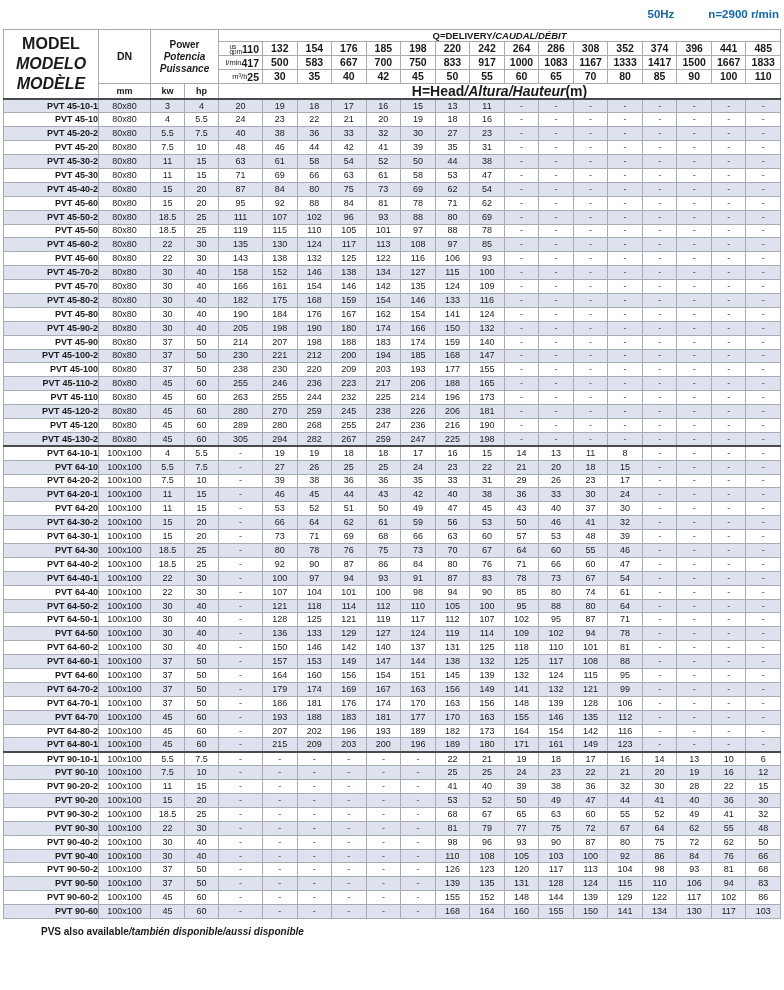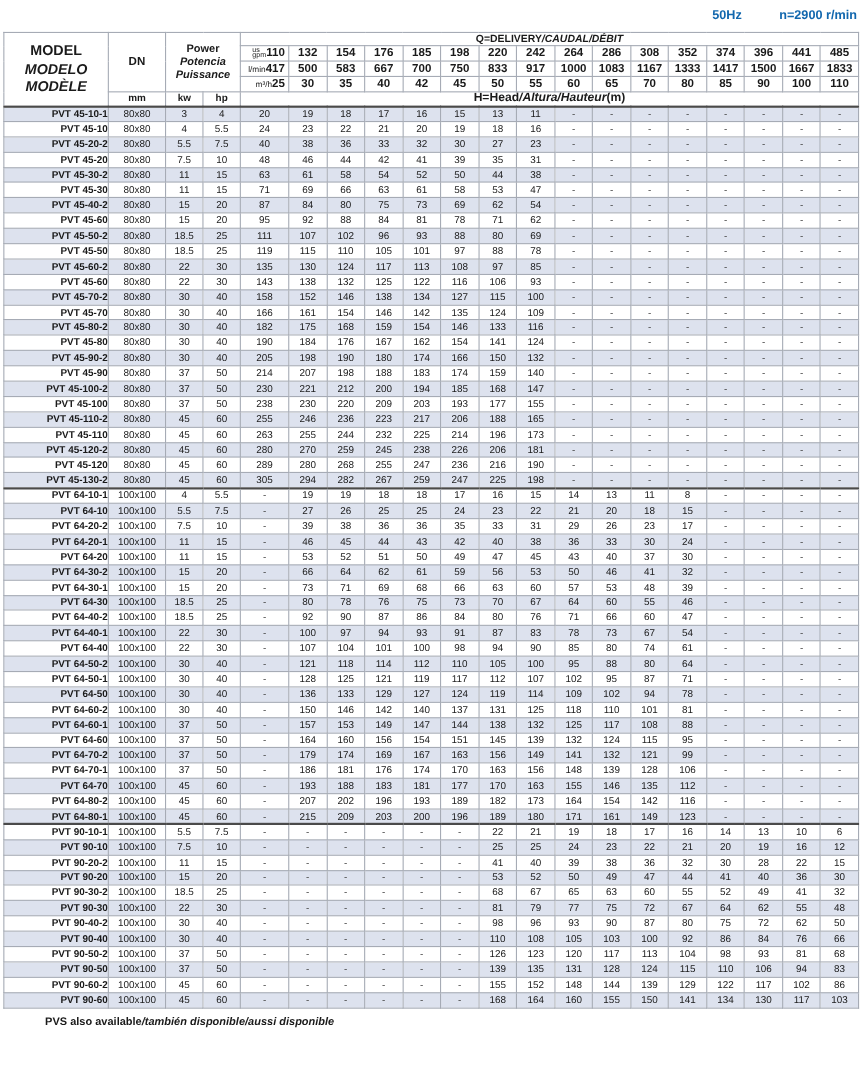--- a/index.html
+++ b/index.html
@@ -33,30 +33,30 @@
   }
   th,td{
     border:1px solid var(--inner-border);
     text-align:center;vertical-align:middle;
     font-size:9px;line-height:1;padding:0;
     overflow:hidden;white-space:nowrap;
   }
   thead th{background:#fff;}
   thead{border-bottom:2px solid var(--section-border);}
 
-  .th-model{font-size:13px;font-weight:bold;line-height:1.25;}
+  .th-model{font-size:16px;font-weight:bold;line-height:1.25;}
   .th-model .it{font-style:italic;display:block;}
   .th-model span{display:block;}
   .th-dn{font-size:10.5px;font-weight:bold;}
   .th-power{font-size:10px;font-weight:bold;line-height:1.2;}
   .th-power .it{font-style:italic;display:block;}
   .th-power span{display:block;}
   .th-q{font-size:9.5px;font-weight:bold;height:12px;}
   .th-q .it,.th-h .it{font-style:italic;}
-  .th-h{font-size:11px;font-weight:bold;height:13px;}
+  .th-h{font-size:14px;font-weight:bold;height:13px;}
   .th-h .sfx{font-weight:bold;}
   .th-unitrow{height:13px;font-size:10px;font-weight:normal;}
 
   .flow-row th{height:14px;font-weight:bold;font-size:10.5px;}
   .flow-first{text-align:right;padding-right:3px;}
   .ustack{
     display:inline-block;vertical-align:middle;text-align:left;
     font-size:6.5px;line-height:5px;font-weight:normal;
   }
   .funit{font-size:7.5px;font-weight:normal;vertical-align:middle;margin-top:33px;}

